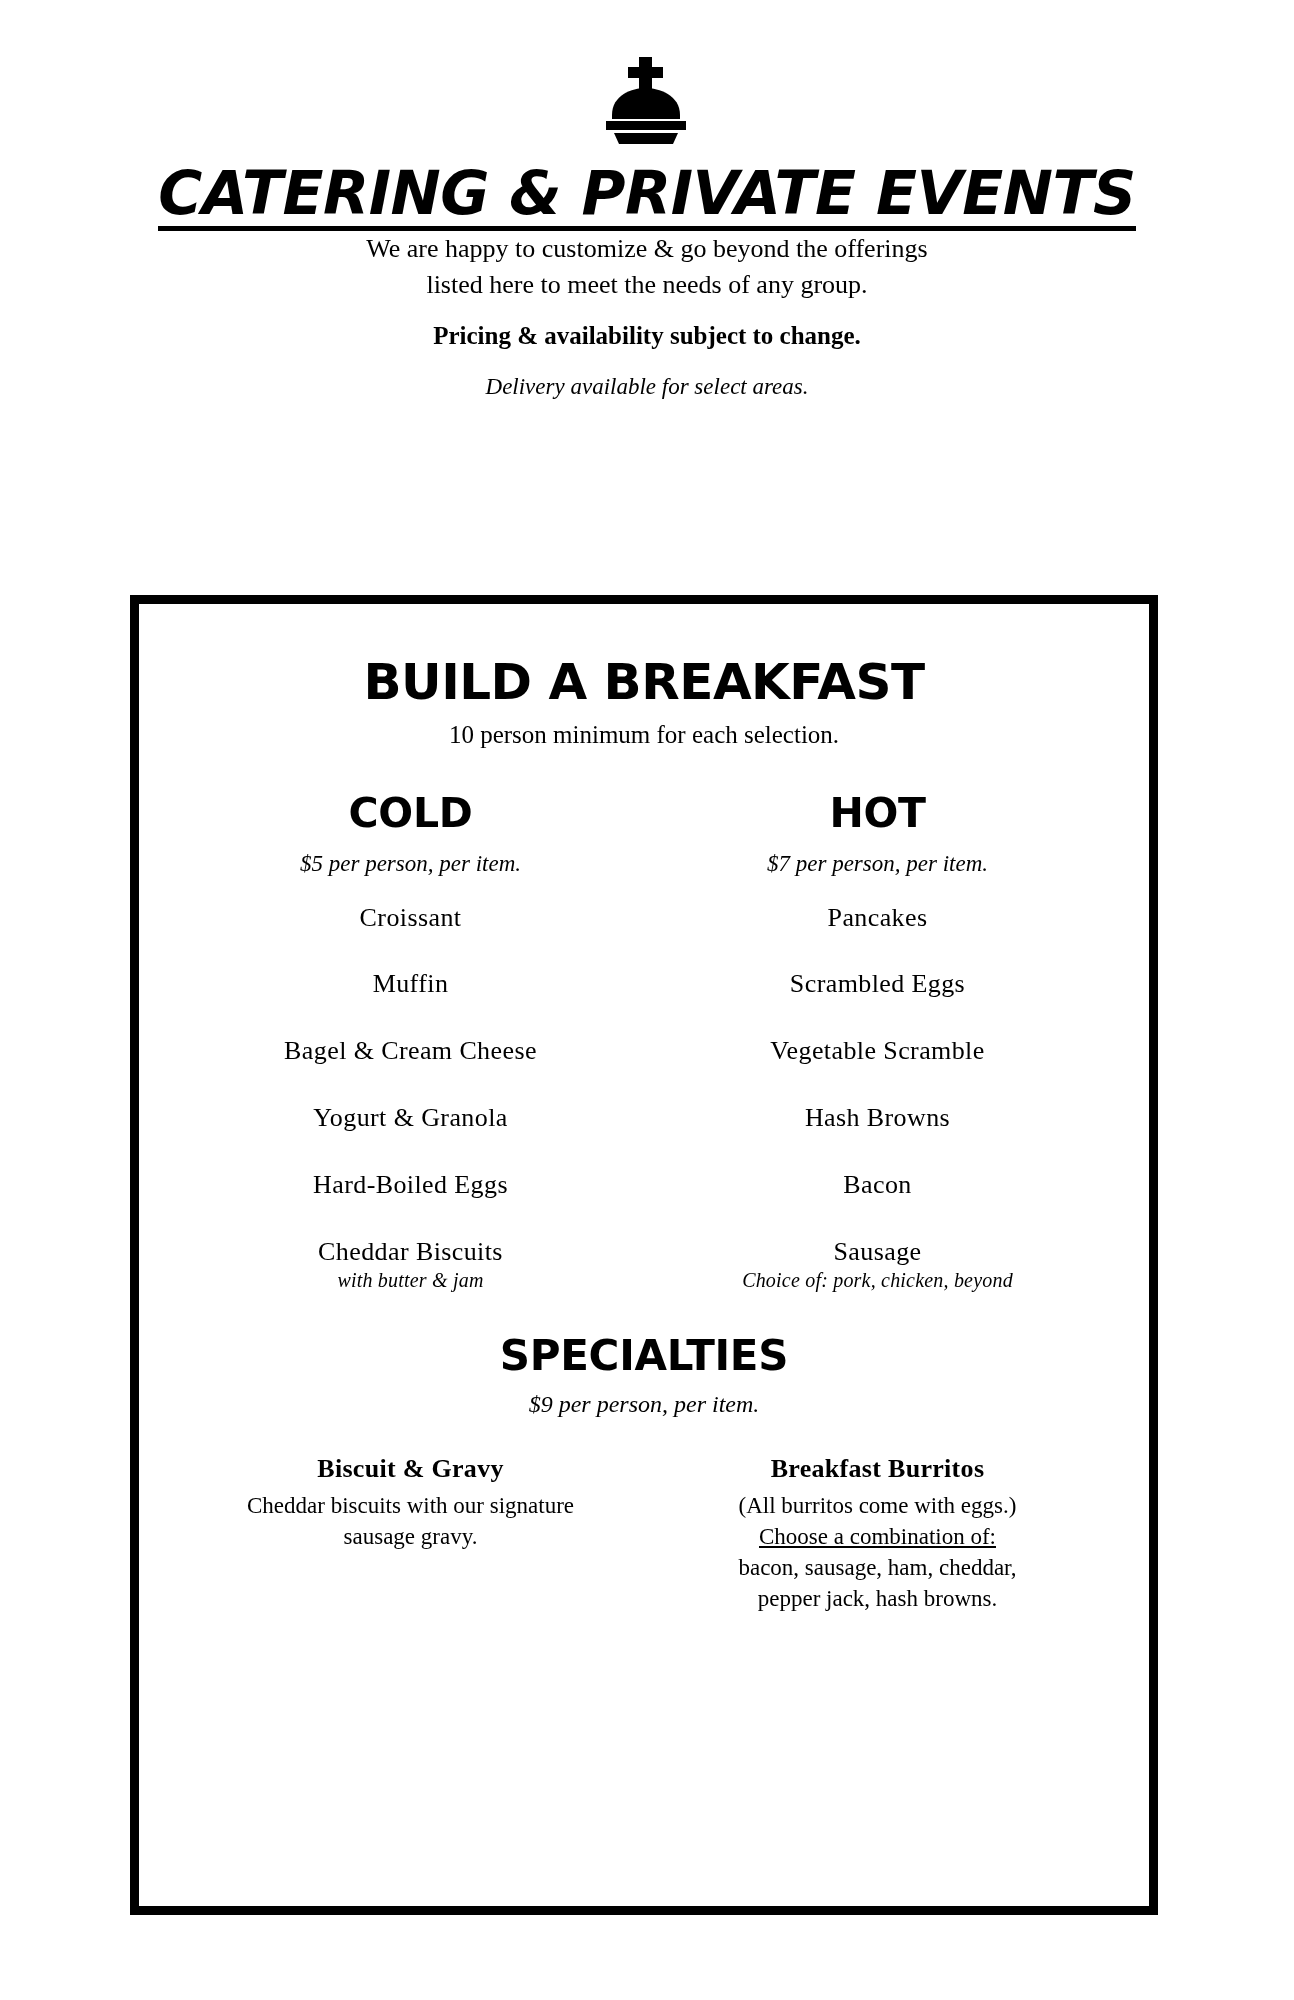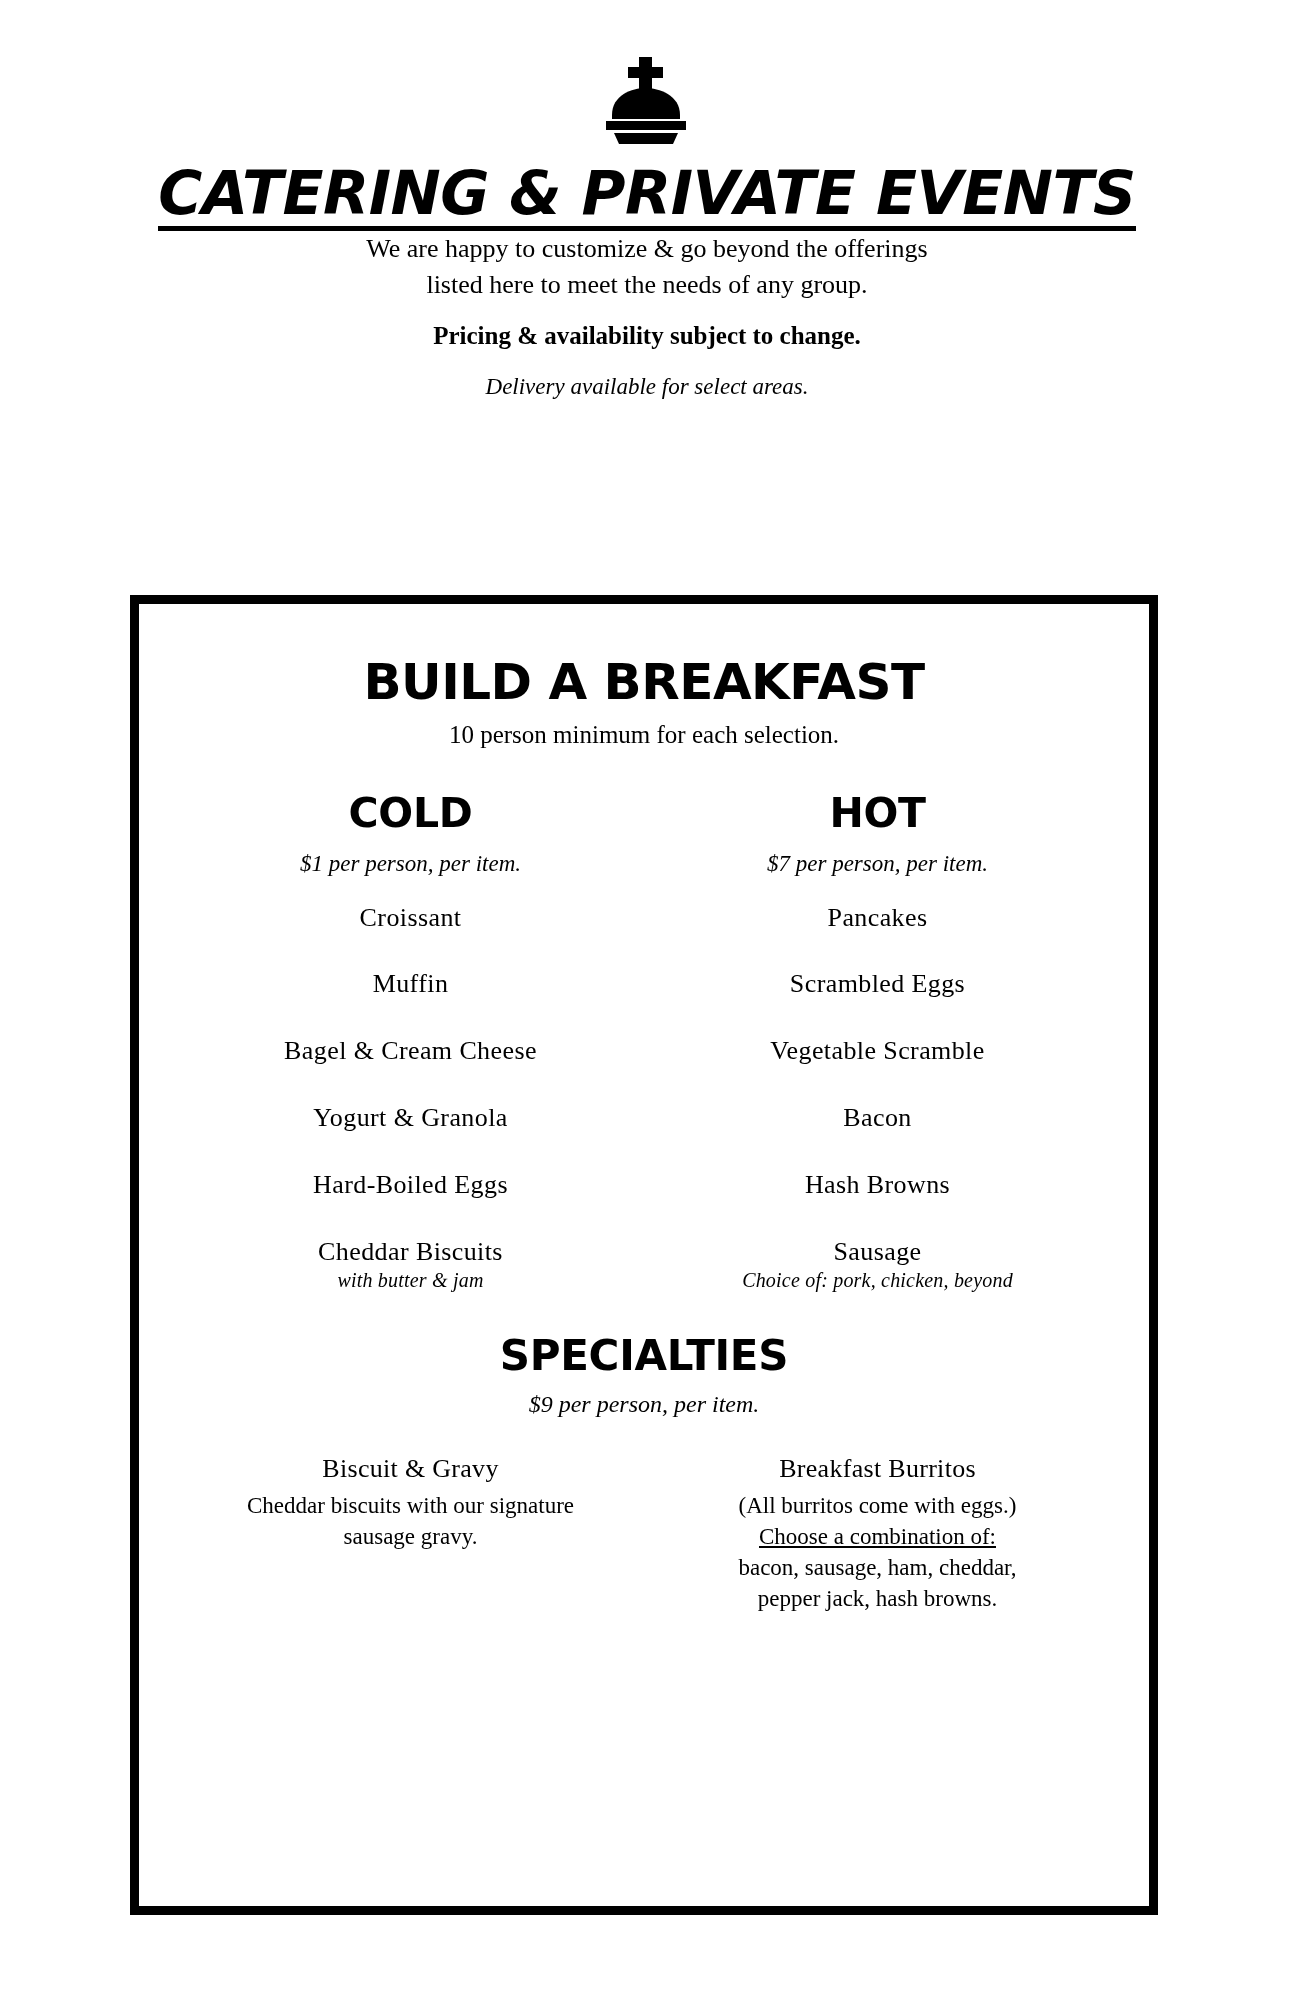--- a/index.html
+++ b/index.html
@@ -164,21 +164,21 @@
     margin-top: 36px;
   }
   .spec-col {
     width: 50%;
     text-align: center;
     padding: 0 28px;
     box-sizing: border-box;
   }
   .spec-name {
     font-size: 26px;
-    font-weight: normal;
+    font-weight: bold;
     letter-spacing: 0.3px;
   }
   .spec-desc {
     font-size: 23px;
     line-height: 1.35;
     margin-top: 6px;
   }
   .spec-desc .underline {
     text-decoration: underline;
   }
@@ -212,21 +212,21 @@
   <div class="box">
     <div class="box-inner">
 
       <div class="section-title">BUILD A BREAKFAST</div>
       <div class="section-sub">10 person minimum for each selection.</div>
 
       <div class="columns">
 
         <div class="col">
           <div class="col-head">COLD</div>
-          <div class="col-price">$1 per person, per item.</div>
+          <div class="col-price">$5 per person, per item.</div>
           <div class="item-list">
             <div class="item">
               <div>Croissant</div>
             </div>
             <div class="item">
               <div>Muffin</div>
             </div>
             <div class="item">
               <div>Bagel &amp; Cream Cheese</div>
             </div>
@@ -250,24 +250,24 @@
             <div class="item">
               <div>Pancakes</div>
             </div>
             <div class="item">
               <div>Scrambled Eggs</div>
             </div>
             <div class="item">
               <div>Vegetable Scramble</div>
             </div>
             <div class="item">
+              <div>Hash Browns</div>
+            </div>
+            <div class="item">
               <div>Bacon</div>
-            </div>
-            <div class="item">
-              <div>Hash Browns</div>
             </div>
             <div class="item">
               <div>Sausage</div>
               <div class="item-note">Choice of: pork, chicken, beyond</div>
             </div>
           </div>
         </div>
 
       </div>
 

